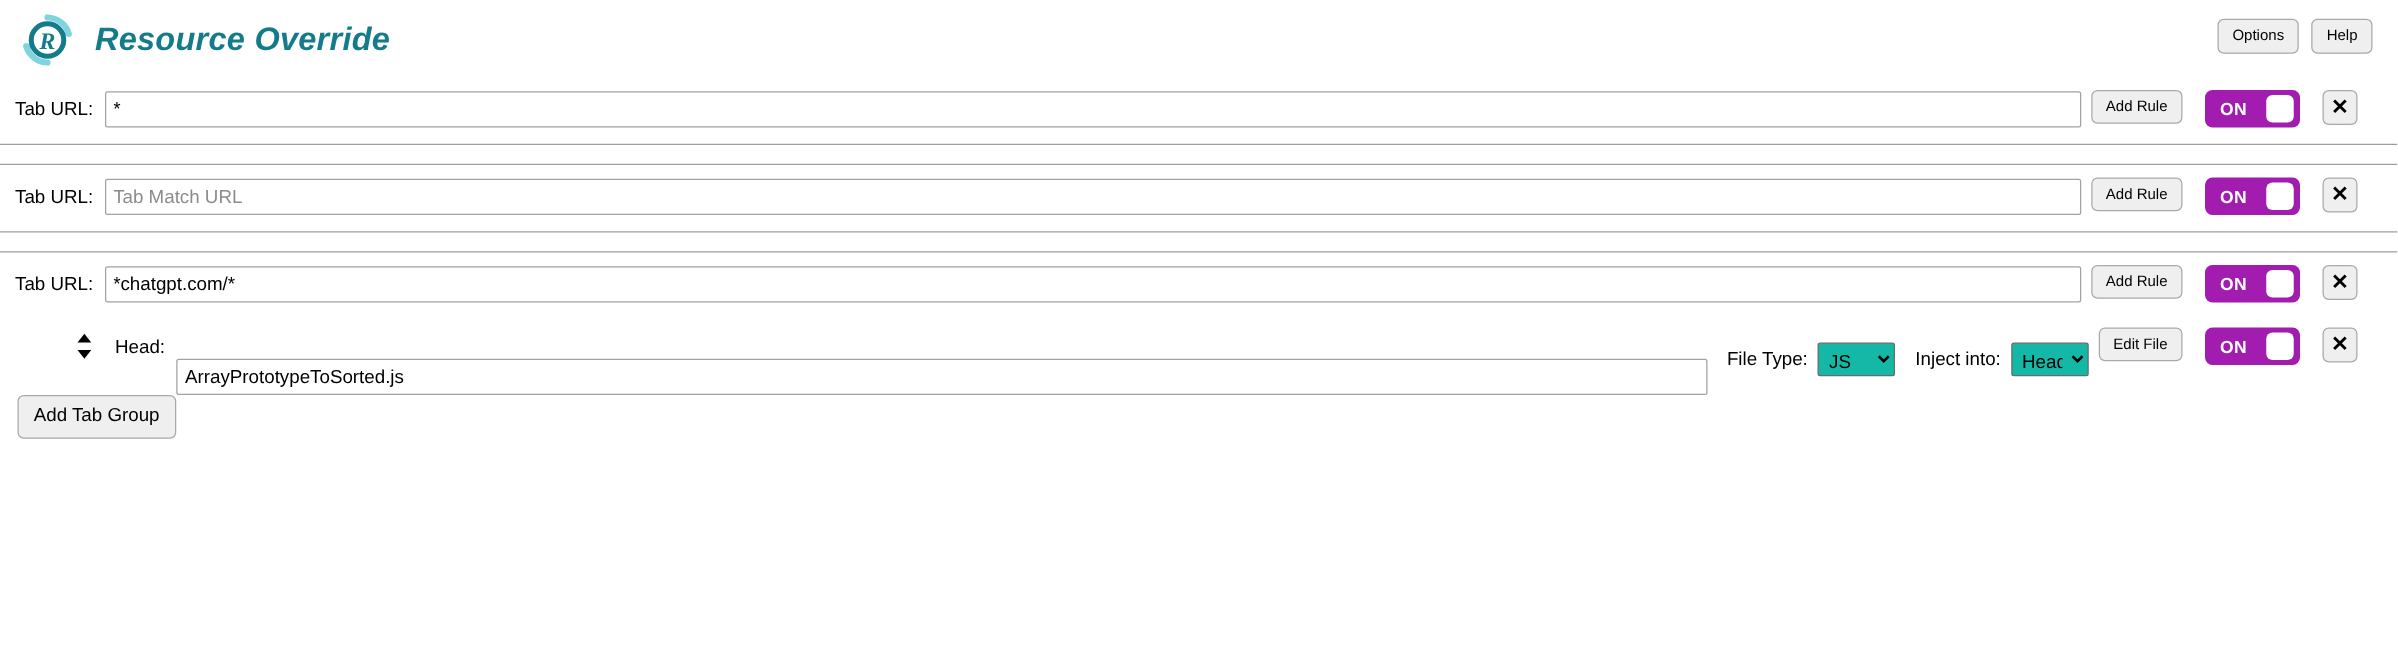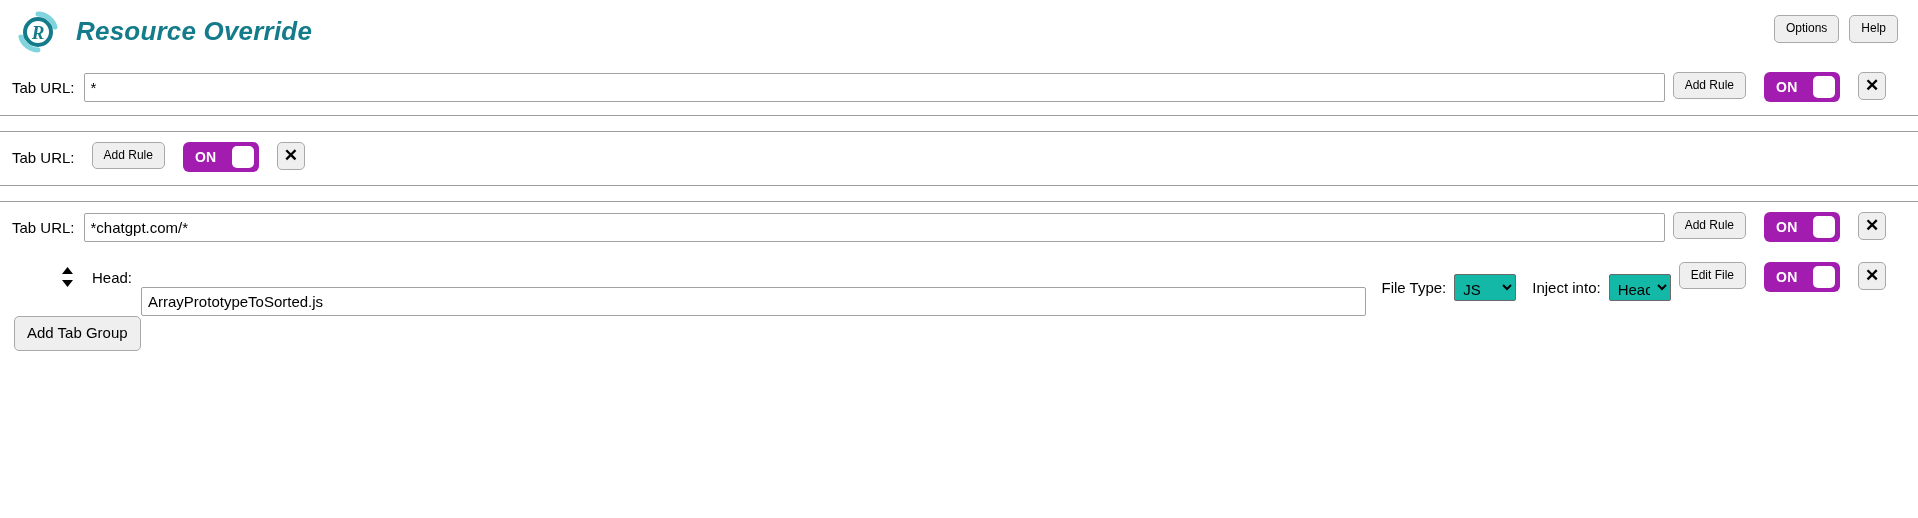--- a/index.html
+++ b/index.html
@@ -262,20 +262,21 @@
           <span>✕</span>
         </button>
       </div>
     </div>
     <div class="sep-pair"></div>
   </div>
 
   <div class="group">
     <div class="tab-row">
       <span class="row-label">Tab URL:</span>
+      <input class="text-input url-input" type="text" placeholder="Tab Match URL" style="">
       <div class="row-right">
         <button class="btn">Add Rule</button>
         <div class="toggle">
           <span class="tg-label">ON</span>
           <span class="tg-knob"></span>
         </div>
         <button class="btn btn-x">
           <span>✕</span>
         </button>
       </div>

